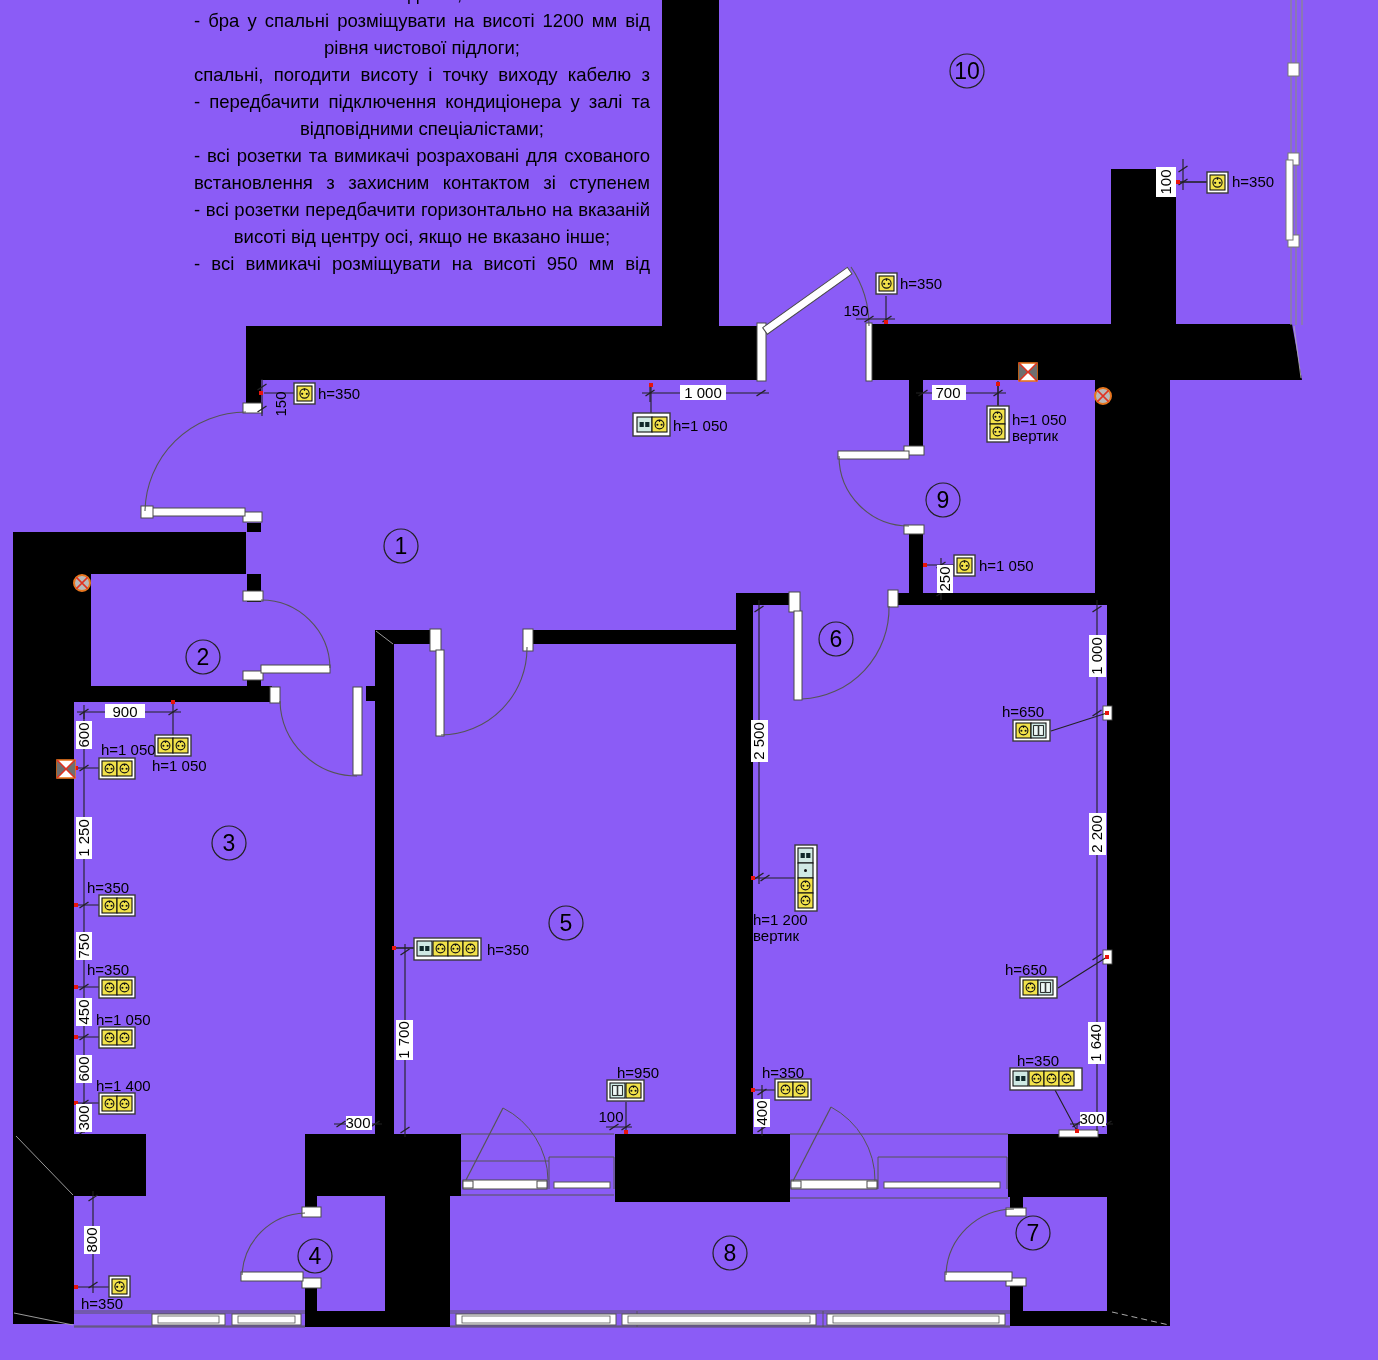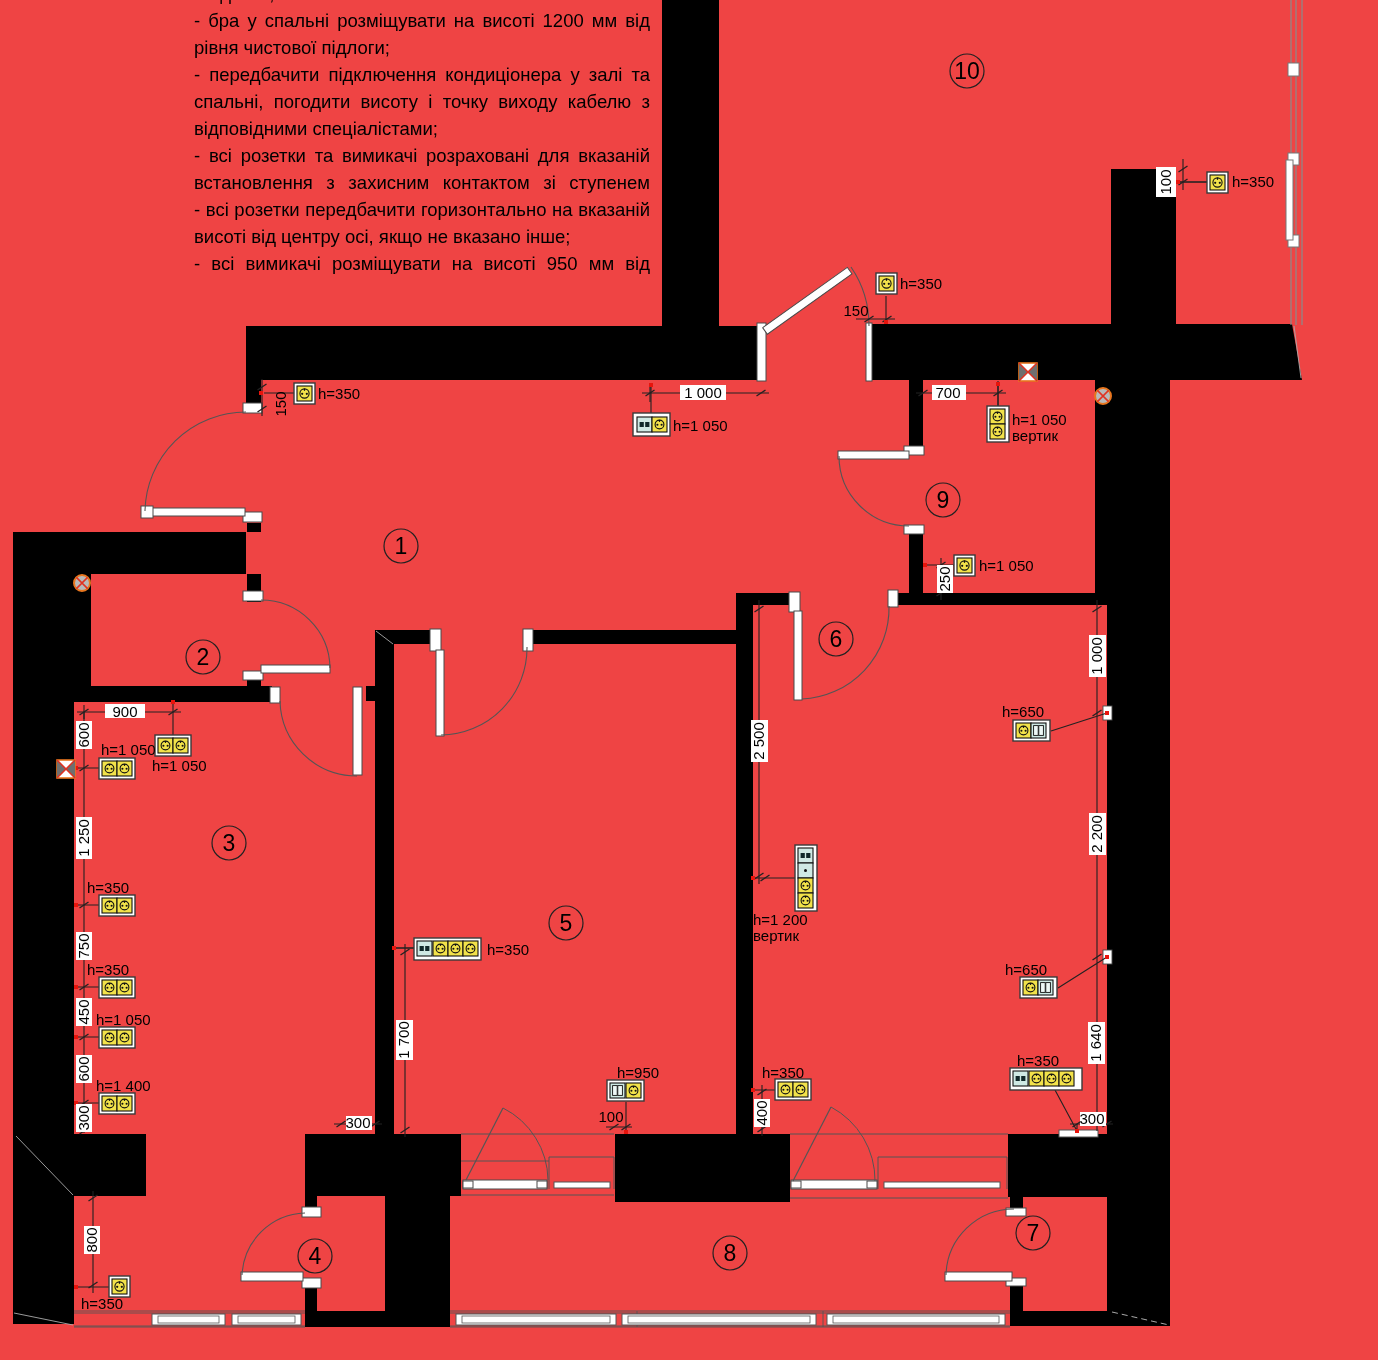--- a/index.html
+++ b/index.html
@@ -1,38 +1,38 @@
 <!DOCTYPE html>
 <html><head>
 <meta charset="utf-8">
 <style>
   html,body{margin:0;padding:0;background:#ffffff;}
-  #page{position:relative;width:1378px;height:1360px;background:#ef4444;overflow:hidden;
+  #page{position:relative;width:1378px;height:1360px;background:#8b5cf6;overflow:hidden;
         font-family:"Liberation Sans", sans-serif;}
   #notes{position:absolute;left:194px;top:-20px;width:456px;font-size:18.5px;line-height:27px;color:#000;}
   #notes .j{text-align:justify;text-align-last:justify;}
-  #notes .n{text-align:left;}
+  #notes .n{text-align:center;}
   svg{position:absolute;left:0;top:0;}
   text{font-family:"Liberation Sans", sans-serif;fill:#000;}
   .dim{font-size:15px;}
   .lab{font-size:15px;}
   .rn{font-size:23px;}
 </style>
 </head>
 <body>
 <div id="page">
 
 <div id="notes">
 <div class="n" style="padding-left:12px">підлоги;</div>
 <div class="j">- бра у спальні розміщувати на висоті 1200 мм від</div>
 <div class="n">рівня чистової підлоги;</div>
+<div class="j">спальні, погодити висоту і точку виходу кабелю з</div>
 <div class="j">- передбачити підключення кондиціонера у залі та</div>
-<div class="j">спальні, погодити висоту і точку виходу кабелю з</div>
 <div class="n">відповідними спеціалістами;</div>
-<div class="j">- всі розетки та вимикачі розраховані для вказаній</div>
+<div class="j">- всі розетки та вимикачі розраховані для схованого</div>
 <div class="j">встановлення з захисним контактом зі ступенем</div>
 <div class="j">- всі розетки передбачити горизонтально на вказаній</div>
 <div class="n">висоті від центру осі, якщо не вказано інше;</div>
 <div class="j">- всі вимикачі розміщувати на висоті 950 мм від</div>
 </div>
 <svg width="1378" height="1360" viewBox="0 0 1378 1360">
 <defs>
   <g id="sock1">
     <rect x="0" y="0" width="21" height="21" fill="#fff" stroke="#3a3a3a" stroke-width="1.4"></rect>
     <rect x="3" y="3" width="15" height="15" fill="#f2e24a" stroke="#111" stroke-width="1.1"></rect>

